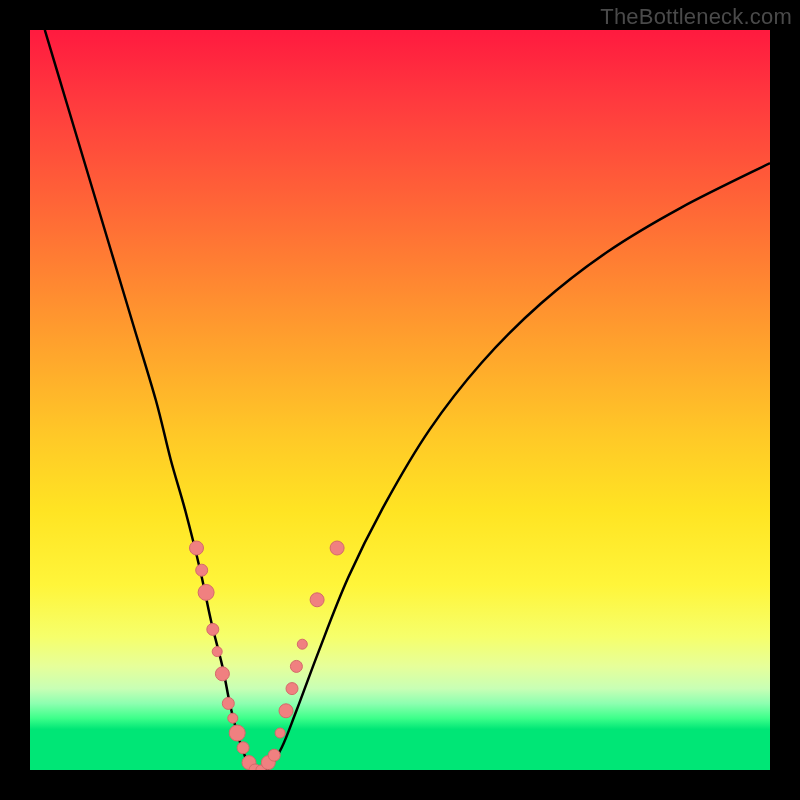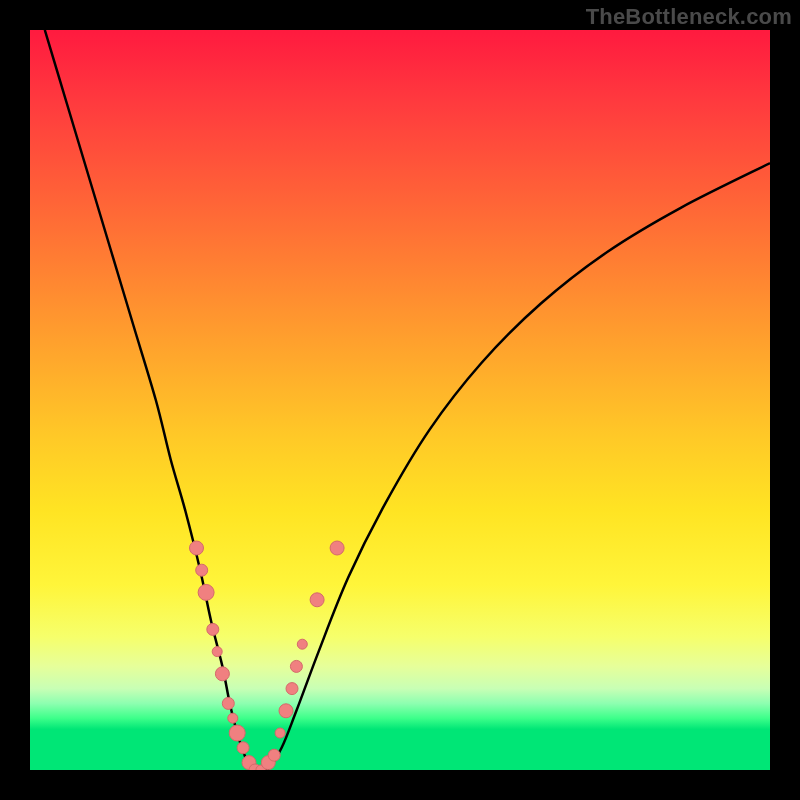--- a/index.html
+++ b/index.html
@@ -44,21 +44,21 @@
       #00e676 94.5%,
       #00e676 100%
     );
   }
   .watermark {
     position: absolute;
     top: 4px;
     right: 8px;
     color: #4a4a4a;
     font-size: 22px;
-    font-weight: 700;
+    font-weight: 400;
     letter-spacing: 0.2px;
     user-select: none;
   }
   svg.curve {
     position: absolute;
     inset: 0;
   }
 </style>
 </head>
 <body>

